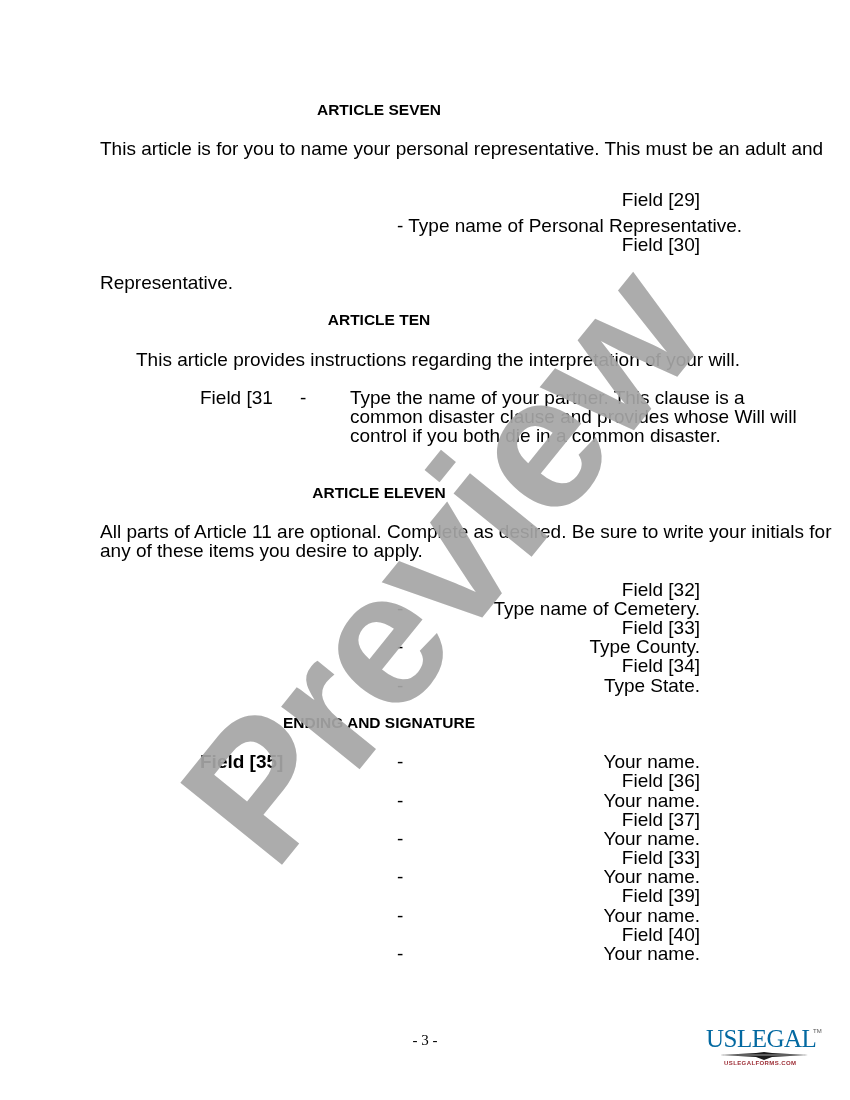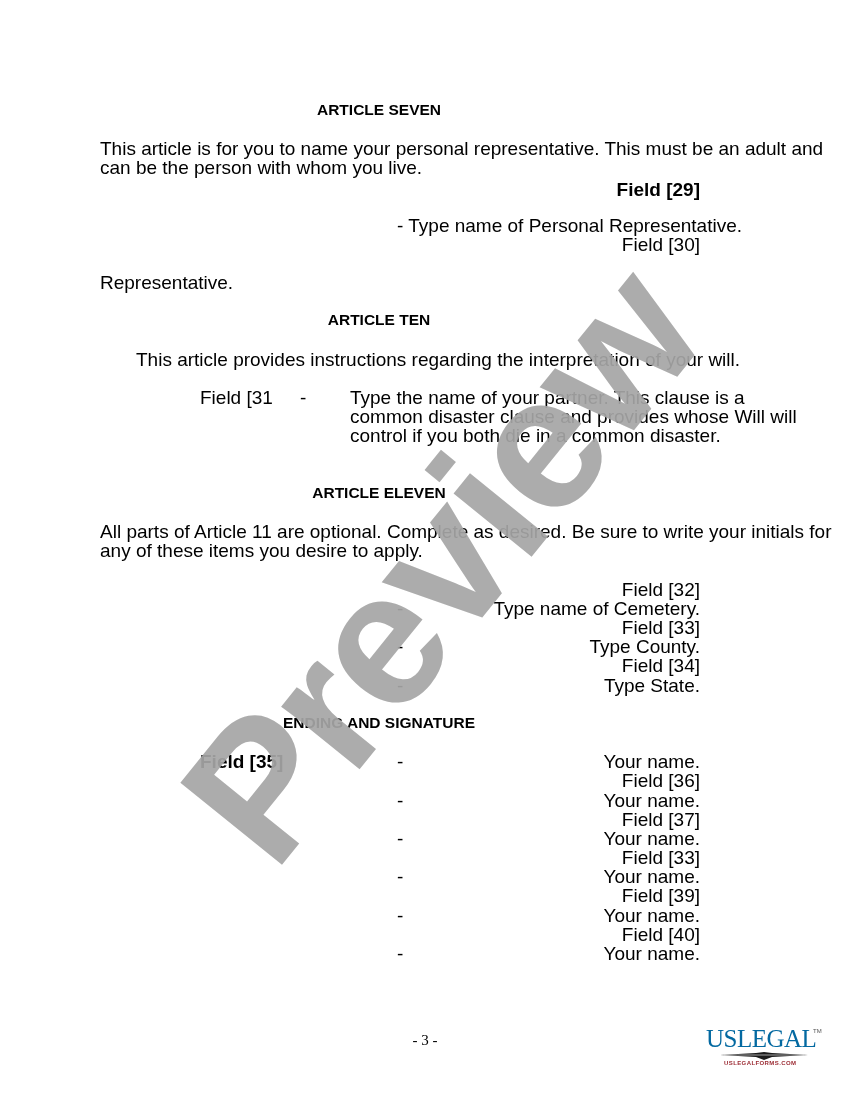--- a/index.html
+++ b/index.html
@@ -27,23 +27,22 @@
       font-family: "Liberation Sans", sans-serif; font-weight: bold; }
     .logo-wing { position: absolute; left: 14px; top: 26px; }
   </style>
 </head>
 <body>
 
 <div class="page">
 
   <div class="h" style="top:101px;">ARTICLE SEVEN</div>
   <div class="t" style="left:100px; top:139px;">This article is for you to name your personal representative.  This must be an adult and</div>
-  <div class="t" style="left:100px; top:158px;">can be the person with whom you live.</div>
 
-  <div class="t r" style="left:500px; width:200px; top:180px;font-weight:bold;">Field [29]</div>
+  <div class="t r" style="left:500px; width:200px; top:190px;">Field [29]</div>
   <div class="t" style="left:397px; top:216px;">- Type name of Personal Representative.</div>
   <div class="t r" style="left:500px; width:200px; top:235px;">Field [30]</div>
   <div class="t" style="left:100px; top:273px;">Representative.</div>
 
   <div class="h" style="top:311px;">ARTICLE TEN</div>
   <div class="t" style="left:136px; top:350px;">This article provides instructions regarding the interpretation of your will.</div>
   <div class="t" style="left:200px; top:388px;">Field [31</div>
   <div class="t" style="left:300px; top:388px;">-</div>
   <div class="t" style="left:350px; top:388px;">Type the name of your partner.  This clause is a</div>
   <div class="t" style="left:350px; top:407px;">common disaster clause and provides whose Will will</div>

